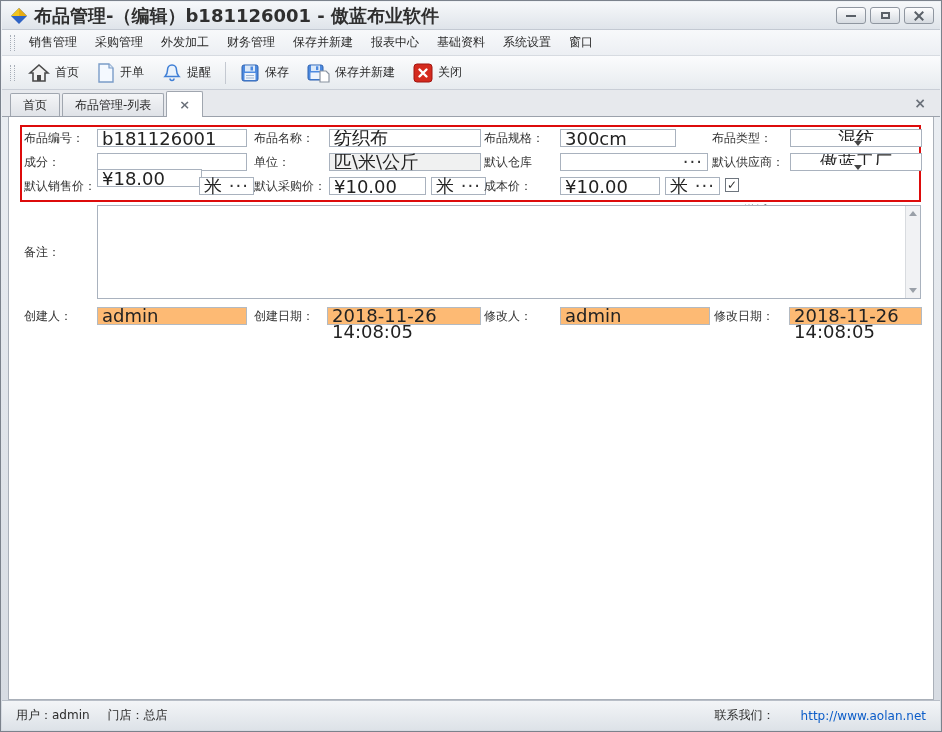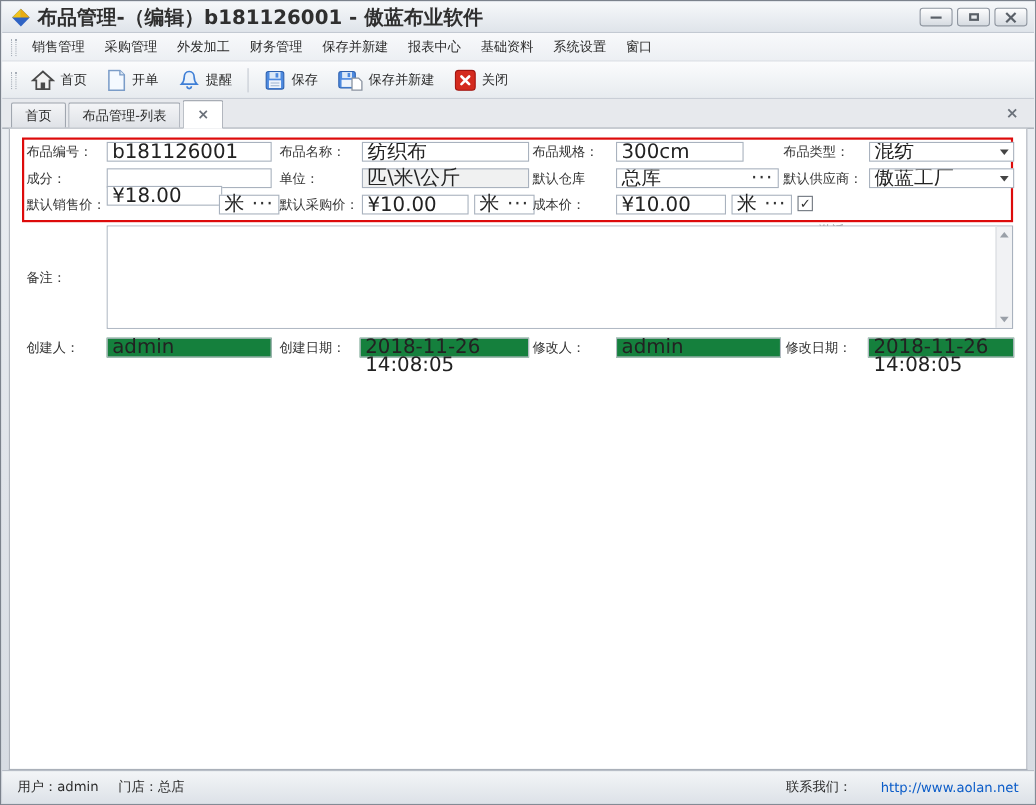--- a/index.html
+++ b/index.html
@@ -79,22 +79,22 @@
     position:absolute; left:11px; top:8px; width:901px; height:77px;
     border:2px solid #dd0b0b;
   }
   .flabel { position:absolute; height:18px; line-height:18px; color:#333; white-space:nowrap; }
   .field {
     position:absolute; height:18px; border:1px solid #a9b2be; background:#fff;
     font-family:inherit; font-size:18px; color:#222; padding:0 4px; line-height:16px;
   }
   input.field { outline:none; }
   .field.readonly { background:#f0f1f1; }
-  .field.info { background:#15803d; border-color:#b3bac2; }
-  .combo { display:flex; align-items:center; }
+  .field.info { background:#fdba74; border-color:#b3bac2; }
+  .combo { display:flex; align-items:center;flex-direction:column; }
   .combo .val { flex:1; overflow:hidden; white-space:nowrap; }
   .dd-arrow { width:0; height:0; border-left:4px solid transparent; border-right:4px solid transparent;
     border-top:5px solid #444; margin-left:4px; flex:0 0 auto; }
   .ellipsis-btn { margin-left:auto; padding-left:4px; color:#333; letter-spacing:1px; cursor:default; flex:0 0 auto; }
   .unitbox { display:flex; align-items:center; }
   .checkbox {
     position:absolute; width:14px; height:14px; border:1px solid #6e757e; background:#fff;
     display:flex; align-items:center; justify-content:center;
     font-size:12px; font-weight:bold; color:#333; line-height:1;
   }

